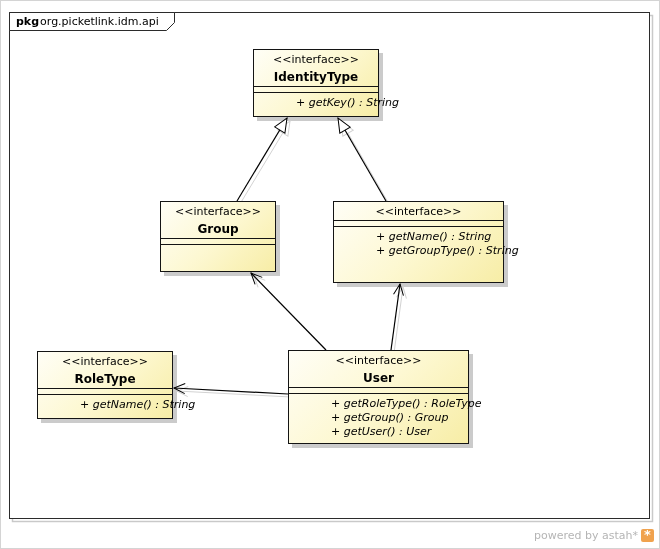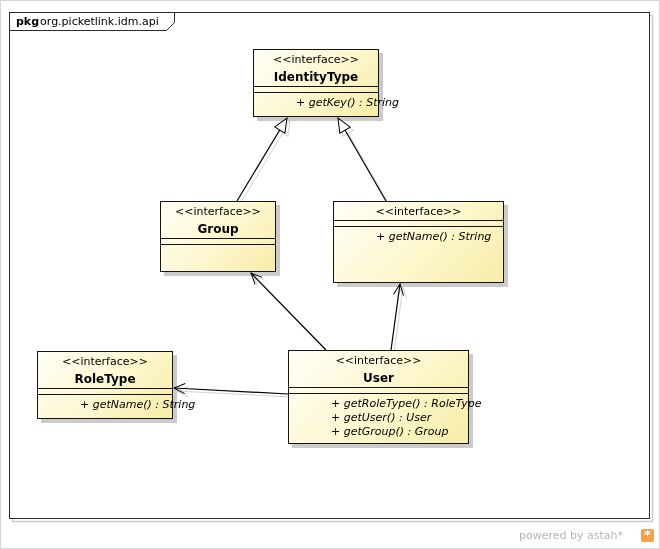--- a/index.html
+++ b/index.html
@@ -31,21 +31,21 @@
 
   
   #frame-tab-label{
     position:absolute;left:15px;top:14px;font-size:11px;color:#000;
     display:flex;align-items:center;white-space:nowrap;
   }
   #frame-tab-label .kw{font-weight:bold;margin-right:1px;}
 
   
   #credit{
-    position:absolute;top:528px;right:5px;display:flex;align-items:flex-end;gap:18px;
+    position:absolute;top:528px;right:5px;display:flex;align-items:flex-end;gap:3px;
     font-size:11px;color:#b5b5b5;
   }
   #astah-logo{
     width:13px;height:13px;border-radius:2px;background:#f0a24e;
     color:#fff;font-weight:bold;font-size:13px;line-height:11px;
     text-align:center;overflow:hidden;
   }
 </style>
 </head>
 <body>
@@ -117,20 +117,21 @@
     <div class="attrs"></div>
   </div>
 
   <div class="uml-class" id="cls-group">
     <div class="hdr">
       <div class="stereo">&lt;&lt;interface&gt;&gt;</div>
     </div>
     <div class="attrs"></div>
     <div class="ops">
       <div>+ getName() : String</div>
+      <div>+ getGroupType() : String</div>
     </div>
   </div>
 
   <div class="uml-class" id="cls-roletype">
     <div class="hdr">
       <div class="stereo">&lt;&lt;interface&gt;&gt;</div>
       <div class="cname">RoleType</div>
     </div>
     <div class="attrs"></div>
     <div class="ops">
@@ -139,22 +140,22 @@
   </div>
 
   <div class="uml-class" id="cls-role">
     <div class="hdr">
       <div class="stereo">&lt;&lt;interface&gt;&gt;</div>
       <div class="cname">User</div>
     </div>
     <div class="attrs"></div>
     <div class="ops">
       <div>+ getRoleType() : RoleType</div>
+      <div>+ getGroup() : Group</div>
       <div>+ getUser() : User</div>
-      <div>+ getGroup() : Group</div>
     </div>
   </div>
 
   <div id="credit">
     <span>powered by astah*</span>
     <span id="astah-logo">*</span>
   </div>
 
 </div>
 

